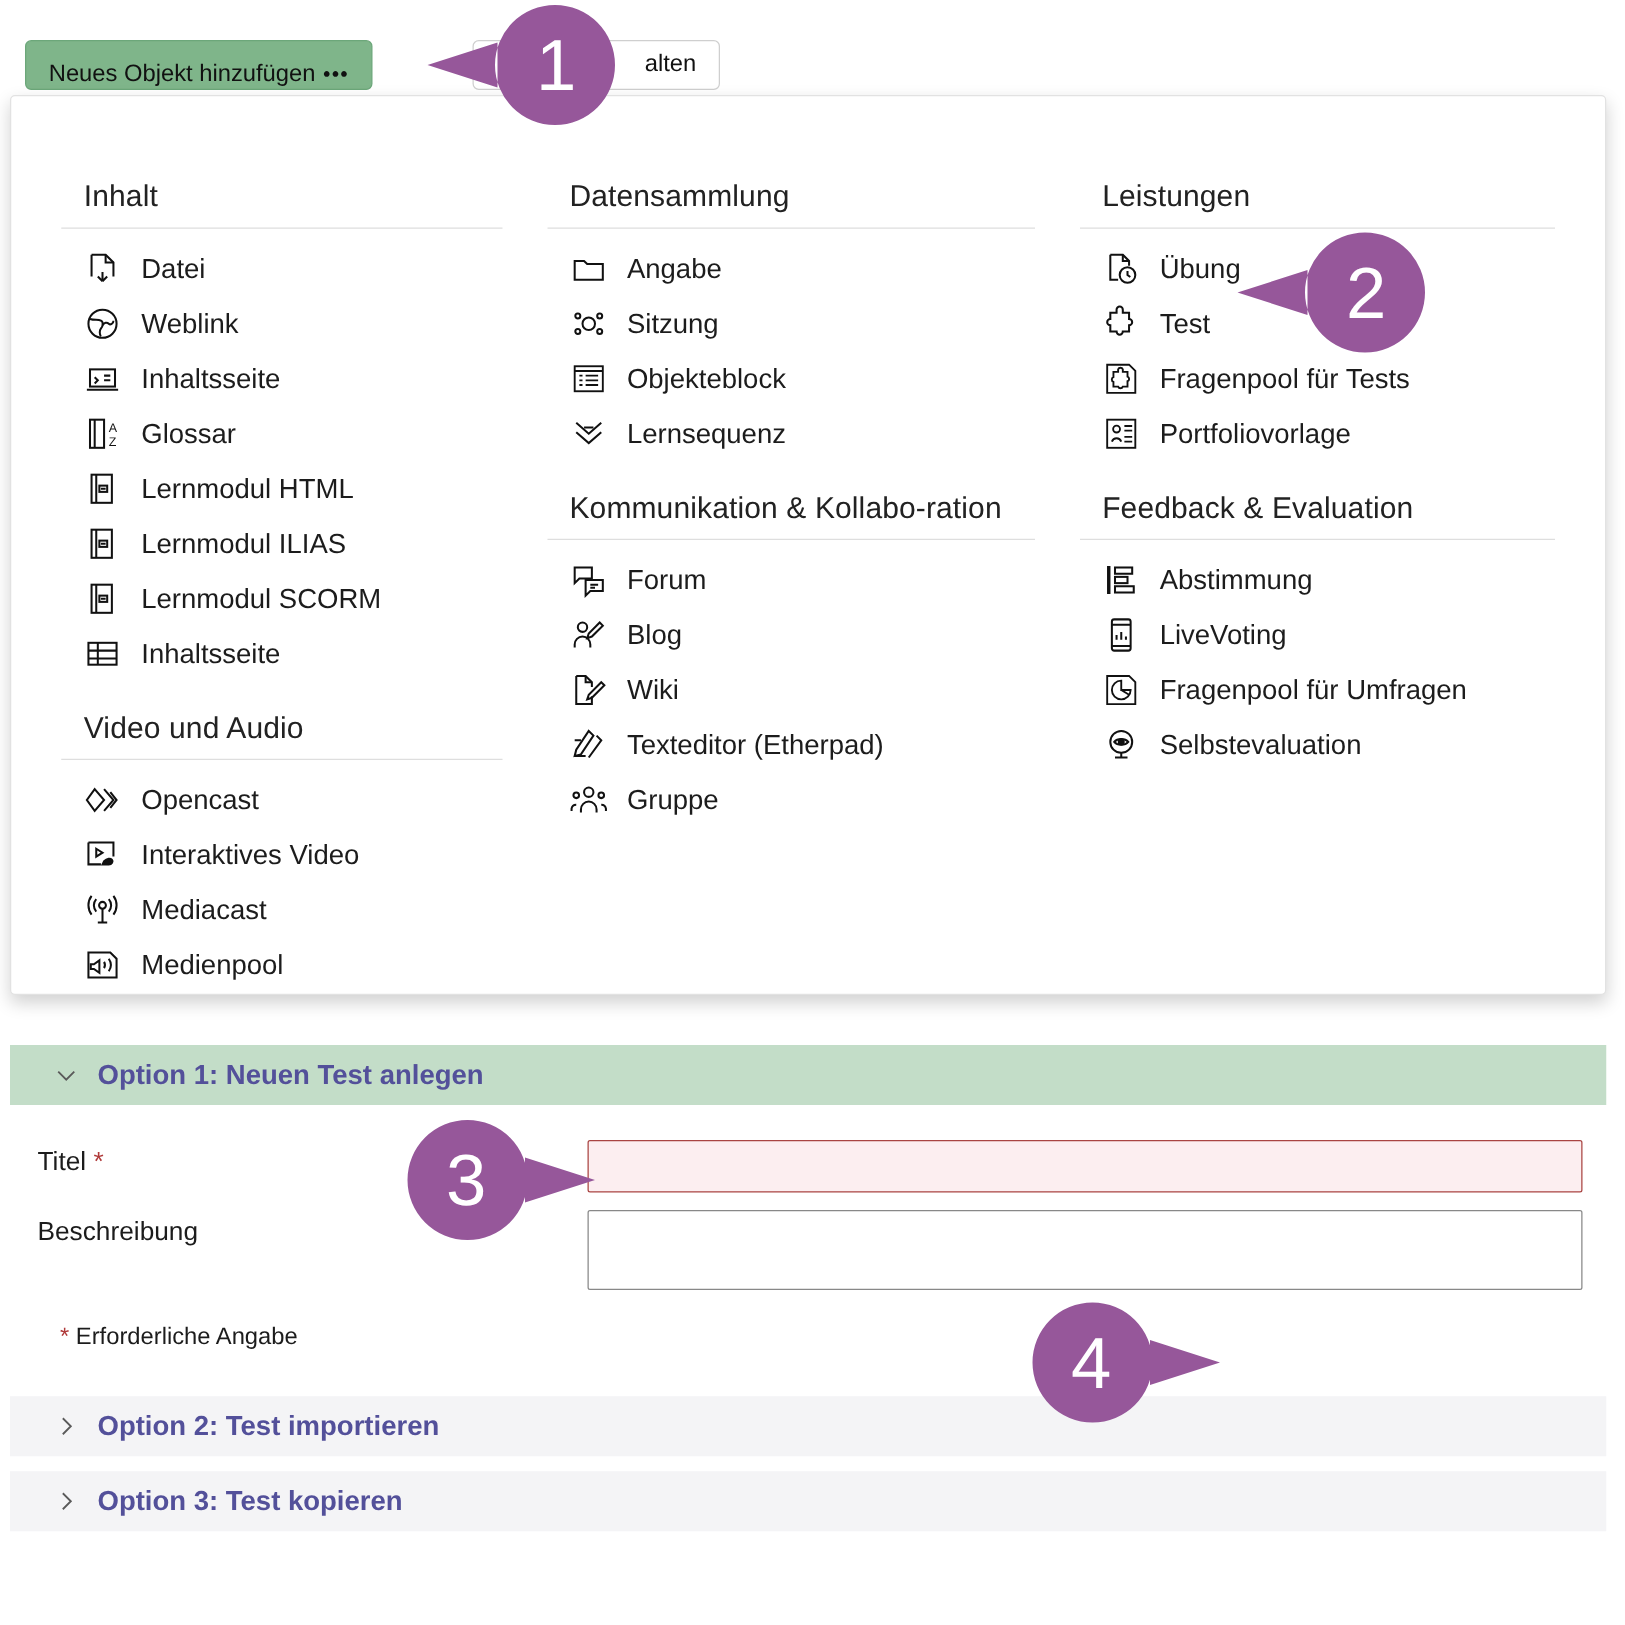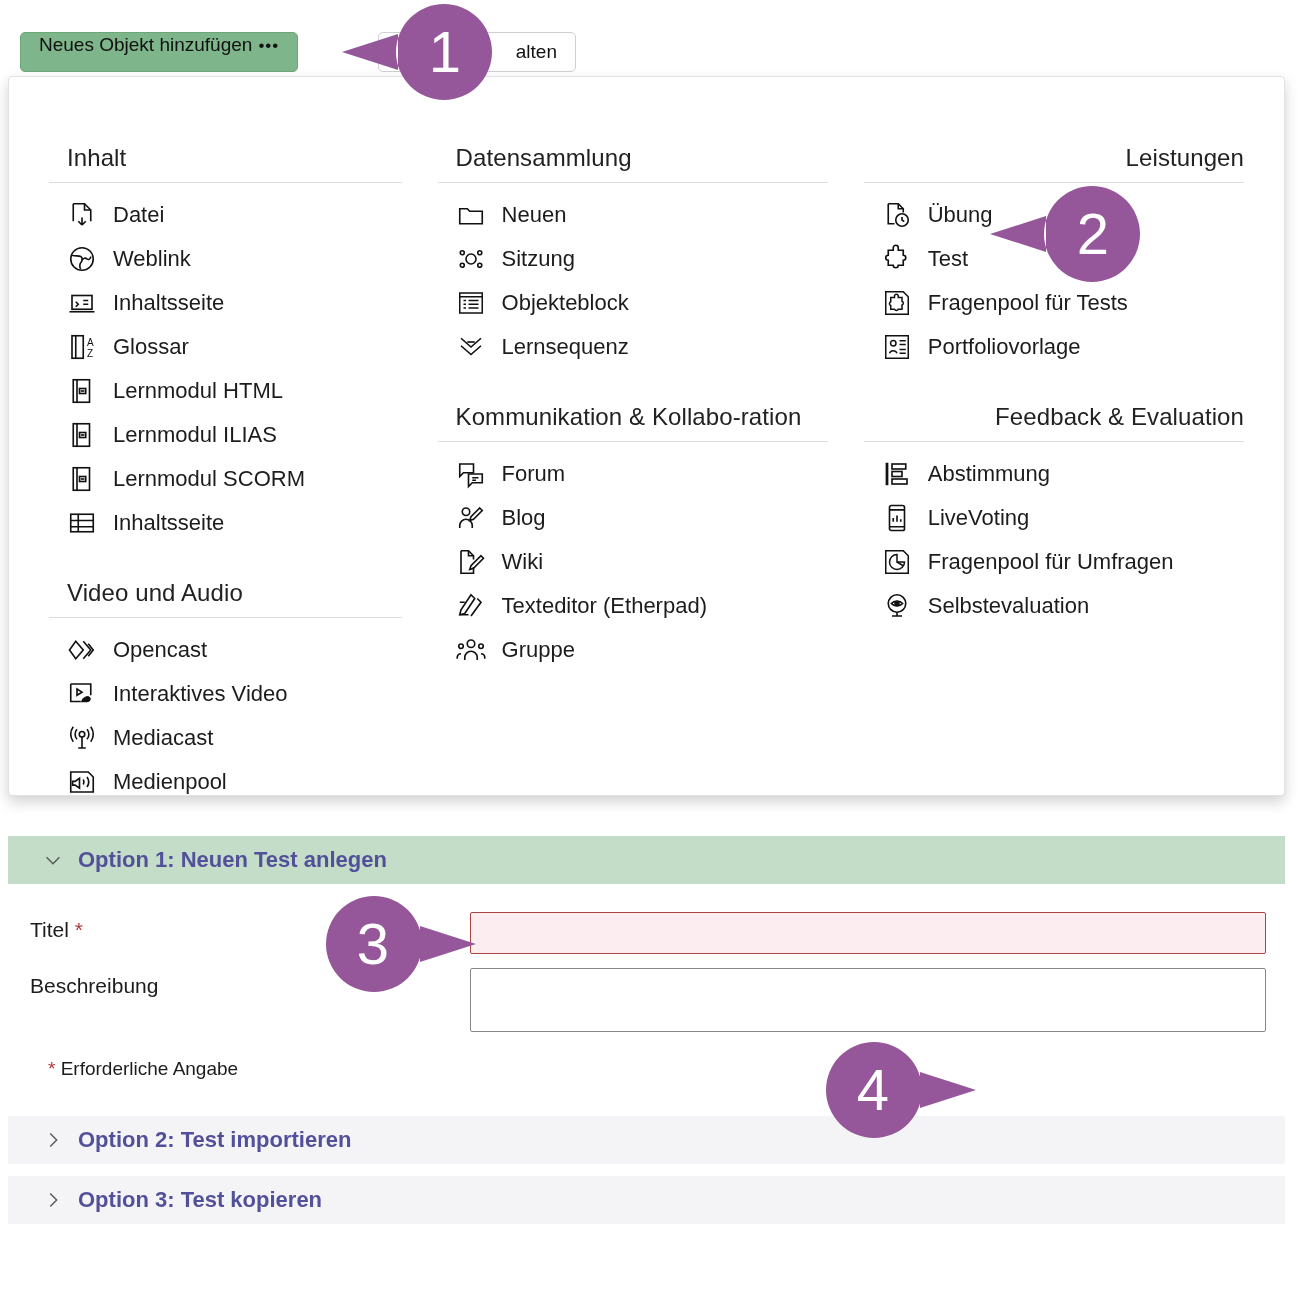--- a/index.html
+++ b/index.html
@@ -12,49 +12,49 @@
     position:relative;
     overflow:hidden;
   }
 
   
   .toolbar { position:absolute; top:32px; left:20px; right:0; height:40px; }
   .btn-add {
     position:absolute; left:0; top:0;
     height:40px; padding:0 18px;
     background:#7fb58a; border:1px solid #6ca77a; border-radius:5px;
-    font-size:19px; color:#111; line-height:23px; white-space:nowrap;
+    font-size:19px; color:#111; line-height:54px; white-space:nowrap;
     cursor:pointer;
   }
   .btn-add .dots { letter-spacing:1px; margin-left:6px; font-size:17px; }
   .btn-manage {
     position:absolute; left:358px; top:0;
     height:40px; width:198px; padding:0 18px;
     background:#fff; border:1px solid #cfcfcf; border-radius:5px;
     font-size:19px; color:#111; line-height:38px; text-align:right;
     overflow:hidden; cursor:pointer;
   }
 
   
   .panel {
     position:absolute; left:8px; top:76px; width:1277px; height:720px;
     background:#fff; border:1px solid #e2e2e2; border-radius:4px;
     box-shadow:0 6px 14px rgba(0,0,0,.18);
   }
   .panel-inner { display:flex; padding:26px 22px 10px 22px; }
   .col { width:392px; padding:0 18px; }
   .col.c2 { width:430px; }
-  .col.c3 { width:420px;text-align:right; }
+  .col.c3 { width:420px; }
 
   .group-title {
     font-size:24px; font-weight:400; color:#222; letter-spacing:.1px;
     padding:0 0 10px 18px;
     margin-top:41px;
   }
-  .group-title.spaced { margin-top:34px; }
+  .group-title.spaced { margin-top:24px; }
   .divider { height:1px; background:#dedede; margin:0 0 10px 0; }
 
   ul.items { list-style:none; margin:0; padding:0; }
   ul.items li {
     display:flex; align-items:center; gap:16px;
     padding:7px 0 7px 18px; cursor:pointer;
   }
   ul.items li .lbl { font-size:22px; color:#1c1c1c; white-space:nowrap; }
   .ico { width:30px; height:30px; flex:0 0 30px; display:block; }
   .ico svg { display:block; width:30px; height:30px; }
@@ -275,21 +275,21 @@
     <div class="col c2">
       <div class="group-title">Datensammlung</div>
       <div class="divider"></div>
       <ul class="items">
         <li>
           <span class="ico">
               <svg viewBox="0 0 24 24" fill="none" stroke="#111" stroke-width="1.3">
                 <path d="M3 19V7h6l2 2h10v10z"></path>
               </svg>
             </span>
-          <span class="lbl">Neuen</span>
+          <span class="lbl">Angabe</span>
         </li>
         <li>
           <span class="ico">
               <svg viewBox="0 0 24 24" fill="none" stroke="#111" stroke-width="1.3">
                 <circle cx="12" cy="12" r="4"></circle>
                 <circle cx="5" cy="7" r="1.6"></circle>
                 <circle cx="19" cy="7" r="1.6"></circle>
                 <circle cx="5" cy="17" r="1.6"></circle>
                 <circle cx="19" cy="17" r="1.6"></circle>
               </svg>

